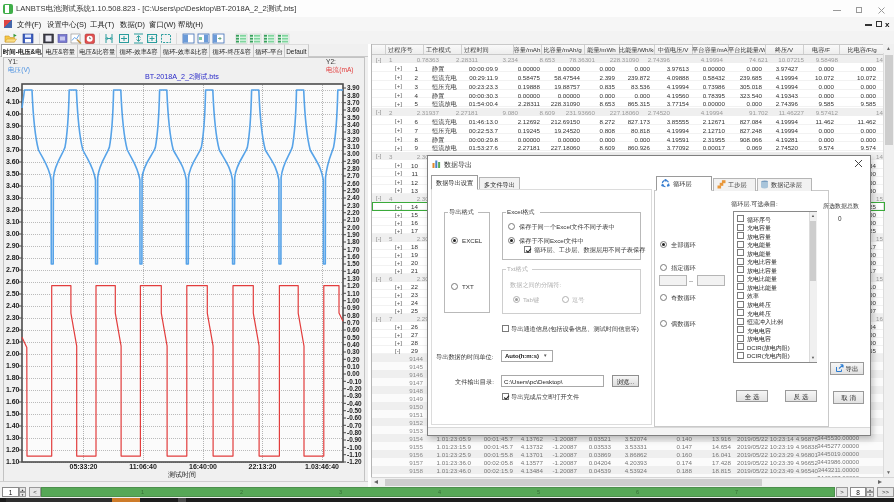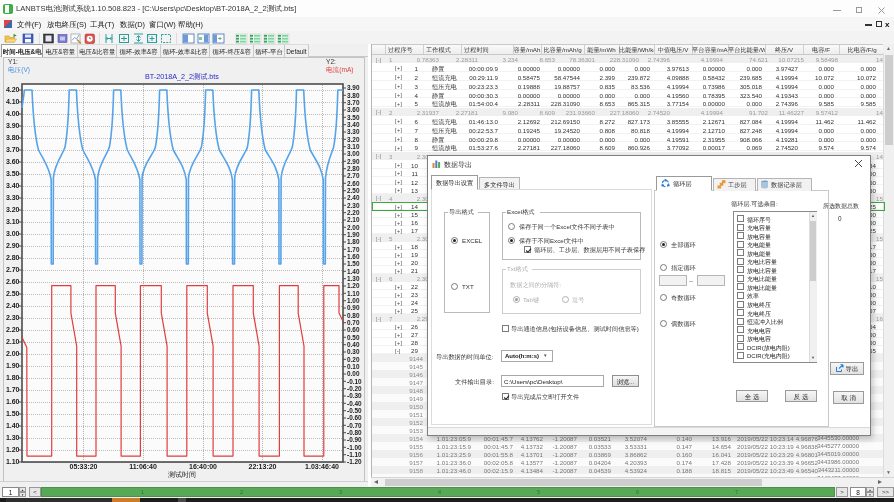--- a/index.html
+++ b/index.html
@@ -10,21 +10,21 @@
 <div class="a" style="left:5px;top:5px;width:4px;height:8px;background:#fff;font-size:8px"></div>
 <div class="a" style="left:16px;top:4px;font-size:7.6px;color:#333">LANBTS电池测试系统1.10.508.823 - [C:\Users\pc\Desktop\BT-2018A_2_2测试.bts]</div>
 <div class="a" style="left:833px;top:10px;width:8px;height:1px;background:#999"></div>
 <div class="a" style="left:856px;top:7px;width:6px;height:6px;border:1px solid #999"></div>
 <svg class="a" style="left:878px;top:7px" width="7" height="7">
     <path d="M0.5 0.5 L6.5 6.5 M6.5 0.5 L0.5 6.5" stroke="#999" stroke-width="1"></path>
   </svg>
 <div class="a" style="left:0;top:17px;width:894px;height:14px;background:#f6f6f6"></div>
 <div class="a" style="left:4px;top:20px;width:8px;height:8px;background:linear-gradient(135deg,#d44 50%,#46a 50%)"></div>
 <div class="a" style="left:17px;top:20px;font-size:7.4px;color:#222">文件(F)</div>
-<div class="a" style="left:47px;top:20px;font-size:7.4px;color:#222">放电终压(S)</div>
+<div class="a" style="left:47px;top:20px;font-size:7.4px;color:#222">设置中心(S)</div>
 <div class="a" style="left:90px;top:20px;font-size:7.4px;color:#222">工具(T)</div>
 <div class="a" style="left:120px;top:20px;font-size:7.4px;color:#222">数据(D)</div>
 <div class="a" style="left:149px;top:20px;font-size:7.4px;color:#222">窗口(W)</div>
 <div class="a" style="left:178px;top:20px;font-size:7.4px;color:#222">帮助(H)</div>
 <div class="a" style="left:865px;top:24px;width:7px;height:2px;background:#333"></div>
 <div class="a" style="left:876px;top:21px;width:6px;height:6px;border:1px solid #333"></div>
 <div class="a" style="left:885px;top:20px;font-size:8px;color:#111;font-weight:700">x</div>
 <div class="a" style="left:0;top:31px;width:894px;height:13px;background:#f3f3f3"></div>
 <svg class="a" style="left:0;top:31px" width="300" height="13">
 <g transform="translate(0,0.5)">

